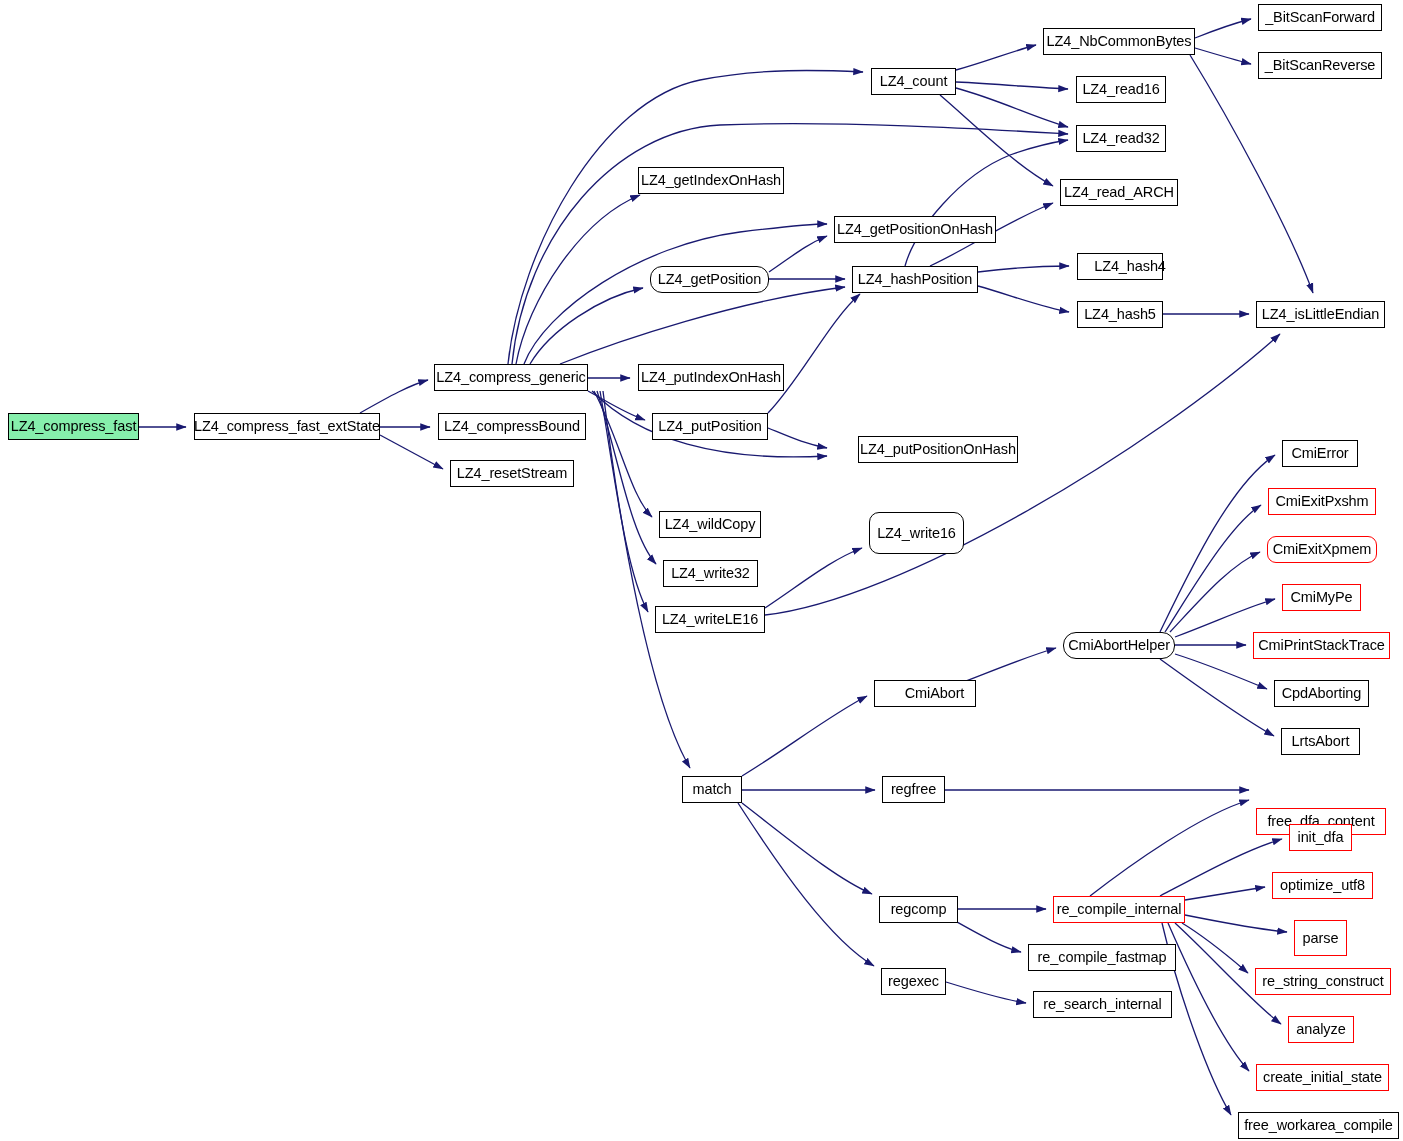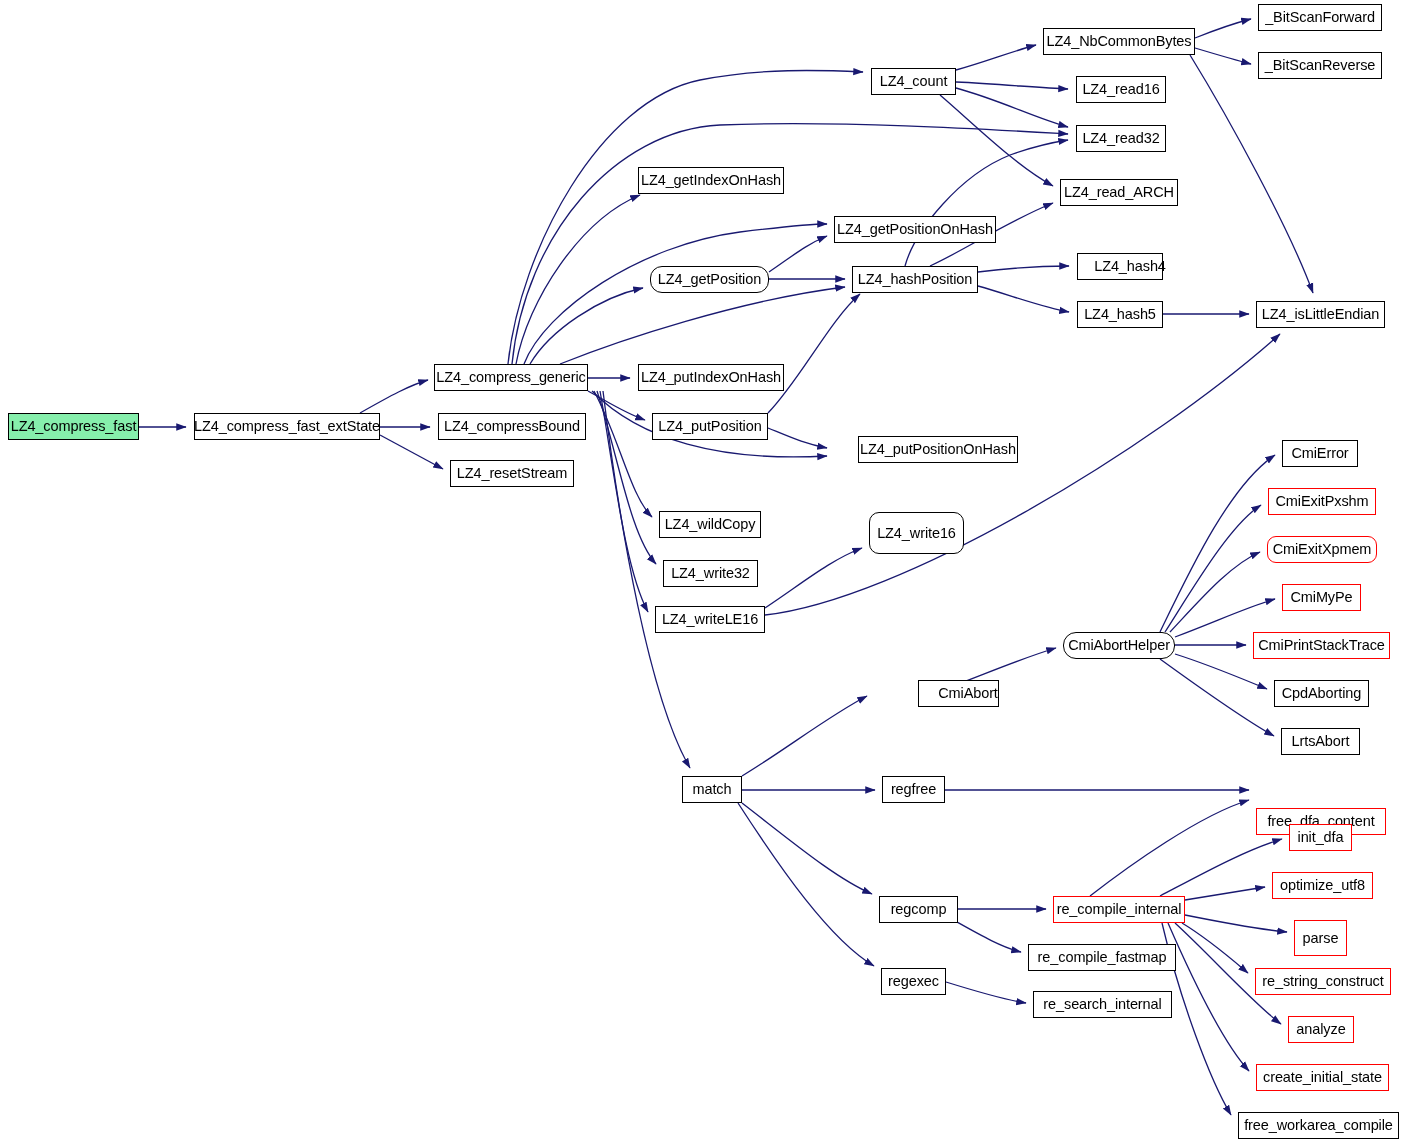--- a/index.html
+++ b/index.html
@@ -137,21 +137,21 @@
       <div class="node" style="left: 1043px; top: 28px; width: 152px; height: 27px;">LZ4_NbCommonBytes</div>
       <div class="node" style="left: 1258px; top: 4px; width: 124px; height: 27px;">_BitScanForward</div>
       <div class="node" style="left: 1258px; top: 52px; width: 124px; height: 27px;">_BitScanReverse</div>
       <div class="node" style="left: 1076px; top: 76px; width: 90px; height: 27px;">LZ4_read16</div>
       <div class="node" style="left: 1076px; top: 125px; width: 90px; height: 27px;">LZ4_read32</div>
       <div class="node" style="left: 1060px; top: 179px; width: 118px; height: 27px;">LZ4_read_ARCH</div>
       <div class="node" style="left: 1077px; top: 253px; width: 86px; height: 27px; padding-left: 20px;">LZ4_hash4</div>
       <div class="node" style="left: 1077px; top: 301px; width: 86px; height: 27px;">LZ4_hash5</div>
       <div class="node" style="left: 1256px; top: 301px; width: 129px; height: 27px;">LZ4_isLittleEndian</div>
       <div class="node" style="left: 682px; top: 776px; width: 60px; height: 27px;">match</div>
-      <div class="node" style="left: 918px; top: 680px; width: 81px; height: 27px; padding-left: 19px;">CmiAbort</div>
+      <div class="node" style="left: 874px; top: 680px; width: 102px; height: 27px; padding-left: 19px;">CmiAbort</div>
       <div class="node" style="left: 1063px; top: 632px; width: 112px; height: 27px; border-radius: 13px;">CmiAbortHelper</div>
       <div class="node" style="left: 1282px; top: 440px; width: 76px; height: 27px;">CmiError</div>
       <div class="node red" style="left: 1268px; top: 488px; width: 108px; height: 27px;">CmiExitPxshm</div>
       <div class="node red" style="left: 1267px; top: 536px; width: 110px; height: 27px; border-radius: 9px;">CmiExitXpmem</div>
       <div class="node red" style="left: 1282px; top: 584px; width: 79px; height: 27px;">CmiMyPe</div>
       <div class="node red" style="left: 1253px; top: 632px; width: 137px; height: 27px;">CmiPrintStackTrace</div>
       <div class="node" style="left: 1274px; top: 680px; width: 95px; height: 27px;">CpdAborting</div>
       <div class="node" style="left: 1281px; top: 728px; width: 79px; height: 27px;">LrtsAbort</div>
       <div class="node" style="left: 882px; top: 776px; width: 63px; height: 27px;">regfree</div>
       <div class="node red" style="left: 1256px; top: 776px; width: 130px; height: 27px; margin-top: 32px;">free_dfa_content</div>

